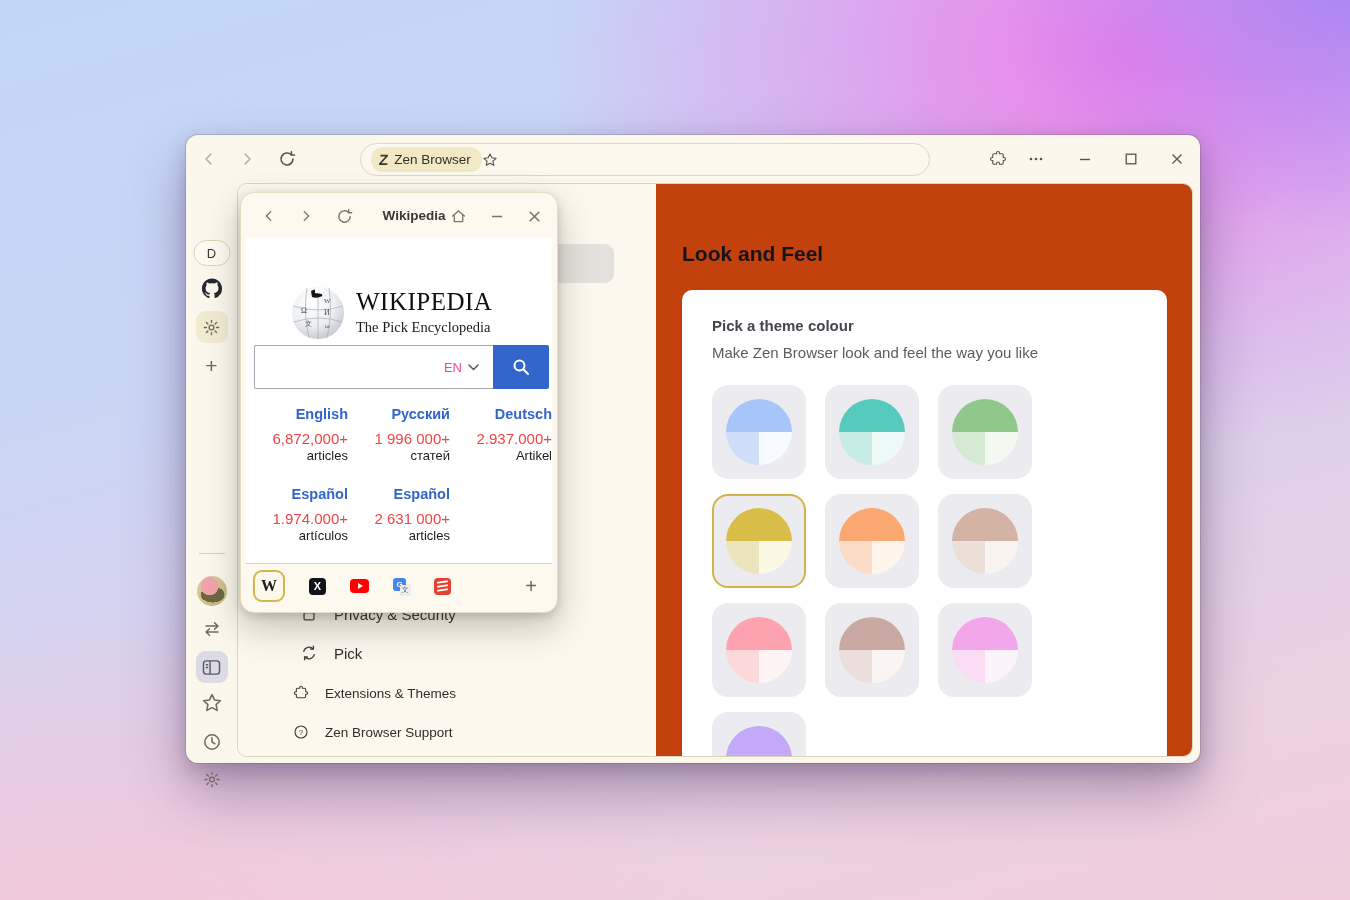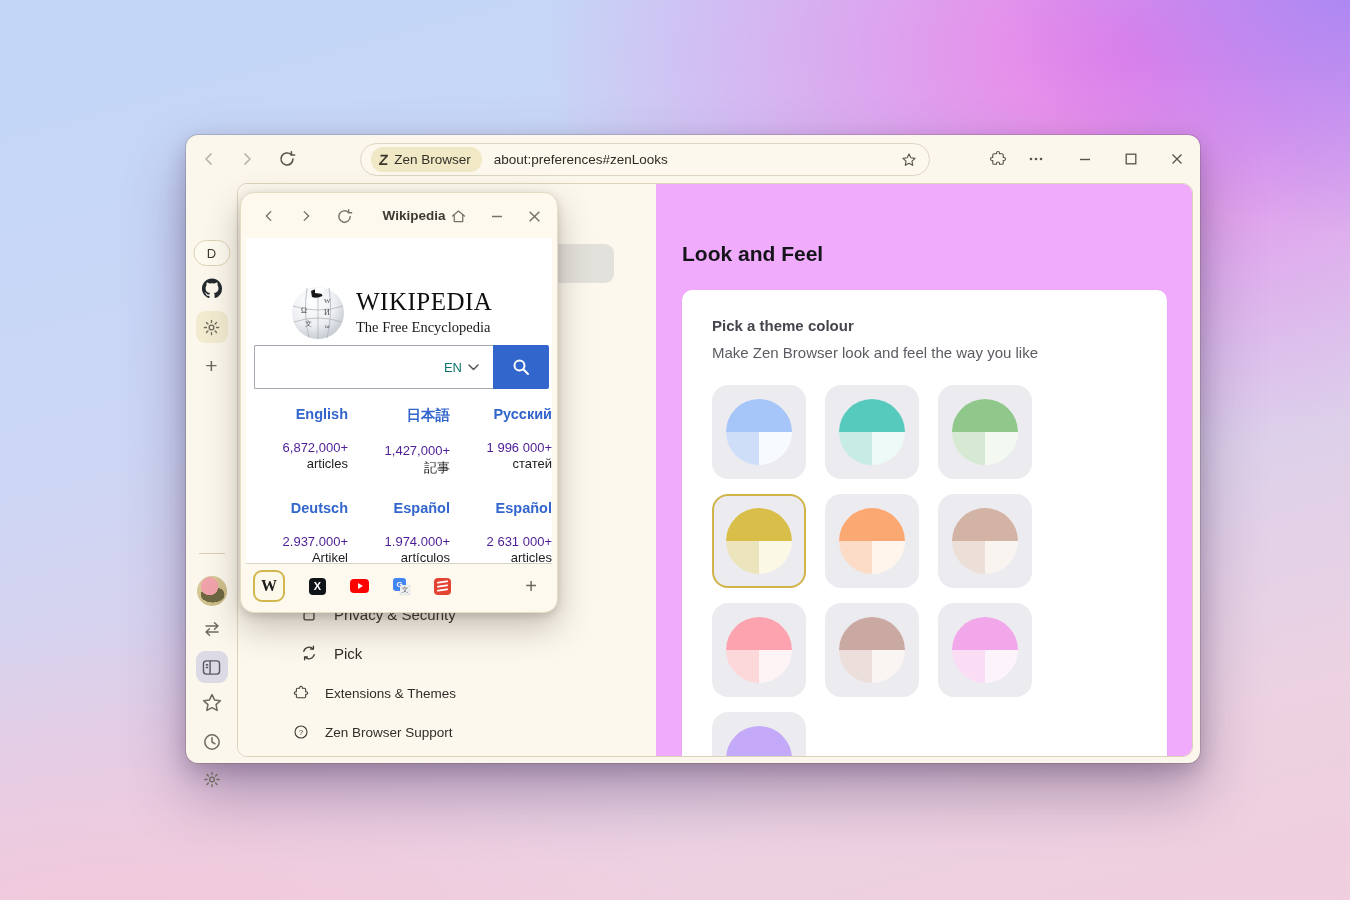--- a/index.html
+++ b/index.html
@@ -56,21 +56,21 @@
   .content { position:absolute; left:51px; top:48px; width:956px; height:574px; border-radius:10px;
     border:1px solid #ddd3bb; overflow:hidden; background:#fcf8ee; }
   .prefs-left { position:absolute; left:0; top:0; width:418px; height:100%; background:#fcf8ee; }
   .settings-search { position:absolute; left:150px; top:60px; width:226px; height:39px; background:#e3e1db;
     border:none; border-radius:9px; }
   .pref-row { position:absolute; display:flex; align-items:center; gap:16px; color:#2f2e28; }
   .pref-row.big { font-size:15px; }
   .pref-row.small { font-size:13.5px; }
   .pref-ico { color:#3f3e37; display:flex; }
 
-  .prefs-right { position:absolute; left:418px; top:0; right:0; height:100%; background:#f0abfc; }
+  .prefs-right { position:absolute; left:418px; top:0; right:0; height:100%; background:#c2410c; }
   .laf-title { position:absolute; left:26px; top:58px; font-size:21px; font-weight:700; color:#15141a; }
   .laf-card { position:absolute; left:26px; top:106px; width:485px; height:700px; background:#ffffff;
     border-radius:10px; box-shadow:0 1px 3px rgba(0,0,0,.05); }
   .card-title { position:absolute; left:30px; top:27px; font-size:15px; font-weight:700; color:#46454d; }
   .card-sub { position:absolute; left:30px; top:54px; font-size:15px; color:#5b5b63; }
   .theme-grid { position:absolute; left:30px; top:95px; display:grid; grid-template-columns:repeat(3,94px);
     grid-auto-rows:94px; column-gap:19px; row-gap:15px; }
   .tile { border-radius:16px; background:#ececf0; border:2px solid transparent;
     display:flex; align-items:center; justify-content:center; cursor:pointer; }
   .sw { width:66px; height:66px; border-radius:50%; position:relative; overflow:hidden; }
@@ -90,27 +90,27 @@
   .mini-page { position:absolute; left:5px; right:5px; top:45px; height:326px; background:#ffffff;
     border-bottom:1px solid #d8d4c4; }
   .wiki-logo-row { position:absolute; left:0; top:44px; width:100%; }
   .wiki-globe { position:absolute; left:45px; top:2px; }
   .wiki-wordmark { position:absolute; left:110px; top:6px; font-family:"Liberation Serif", serif; font-size:25px;
     letter-spacing:.5px; color:#0f0f0f; }
   .wiki-tagline { position:absolute; left:110px; top:37px; font-family:"Liberation Serif", serif; font-size:14.5px; color:#1a1a1a; }
   .wiki-search { position:absolute; left:8px; top:107px; width:295px; height:44px; display:flex; }
   .wiki-input { flex:1; border:1px solid #a2a9b1; border-right:none; border-radius:2px 0 0 2px; background:#fff;
     position:relative; display:flex; align-items:center; justify-content:flex-end; }
-  .wiki-lang-sel { display:flex; align-items:center; gap:6px; color:#0f766e; font-size:13px; padding-right:14px; }
+  .wiki-lang-sel { display:flex; align-items:center; gap:6px; color:#ec4899; font-size:13px; padding-right:14px; }
   .wiki-search-btn { width:56px; background:#3366cc; border:none; border-radius:0 2px 2px 0;
     display:flex; align-items:center; justify-content:center; }
   .lang-grid { position:absolute; left:0; top:168px; width:100%; display:grid; grid-template-columns:1fr 1fr 1fr; row-gap:23px; }
   .lang-cell { text-align:right; }
   .lang-name { font-size:14.5px; font-weight:700; color:#3366cc; display:block; }
-  .lang-count { font-size:13px; color:#4c1d95; display:block; margin-top:18px; }
+  .lang-count { font-size:15px; color:#ef4444; display:block; margin-top:8px; }
   .lang-label { font-size:13px; color:#202122; display:block; margin-top:1px; }
   .mini-dock { position:absolute; left:5px; right:5px; top:371px; height:44px; display:flex; align-items:center; }
   .dock-wiki { width:32px; height:32px; margin-left:7px; border:2px solid #d2b64e; border-radius:9px; background:#fdf9ea;
     display:flex; align-items:center; justify-content:center; font-family:"Liberation Serif", serif; font-size:16px;
     font-weight:700; color:#1c1c1c; }
   .dock-ico { margin-left:24px; display:flex; align-items:center; justify-content:center; }
   .x-icon { width:17px; height:17px; background:#0f1419; border-radius:4px; color:#fff; font-size:11px; font-weight:800;
     display:flex; align-items:center; justify-content:center; }
   .yt-icon { width:19px; height:14px; background:#f00; border-radius:4px; display:flex; align-items:center; justify-content:center; }
   .yt-tri { width:0; height:0; border-left:5px solid #fff; border-top:3.5px solid transparent; border-bottom:3.5px solid transparent; margin-left:1px; }
@@ -147,21 +147,20 @@
             <path d="M15 9A6 6 0 1 1 13.2 4.7" stroke="currentColor" stroke-width="1.6" fill="none" stroke-linecap="round"></path>
             <path d="M13.4 1.8v3.2h3.2" stroke="currentColor" stroke-width="1.6" fill="none" stroke-linecap="round" stroke-linejoin="round"></path>
           </svg>
       </button>
 
       <div class="url-bar">
         <div class="site-chip">
           <span class="zen-z">Z</span>
           <span class="site-label">Zen Browser</span>
         </div>
-        <span class="url-text">about:preferences#zenLooks</span>
         <span class="url-star">
           <svg width="16" height="16" viewBox="0 0 20 20">
               <path d="M10 2.4l2.3 4.8 5.3.7-3.9 3.6 1 5.2L10 14.2l-4.7 2.5 1-5.2L2.4 7.9l5.3-.7z" stroke="currentColor" stroke-width="1.4" fill="none" stroke-linejoin="round"></path>
             </svg>
         </span>
       </div>
 
       <button class="tb-btn" style="left:800px">
         <svg width="18" height="18" viewBox="0 0 24 24">
             <path d="M10 4a2 2 0 1 1 4 0v1h3.2A1.8 1.8 0 0 1 19 6.8V10h1a2 2 0 1 1 0 4h-1v3.2a1.8 1.8 0 0 1-1.8 1.8H14v-1a2 2 0 1 0-4 0v1H6.8A1.8 1.8 0 0 1 5 17.2V14H4a2 2 0 1 1 0-4h1V6.8A1.8 1.8 0 0 1 6.8 5H10z" stroke="currentColor" stroke-width="1.5" fill="none" stroke-linejoin="round"></path>
@@ -437,21 +436,21 @@
             <g fill="#4a4d52" font-family="Liberation Serif, serif">
               <text x="10" y="29" font-size="8">Ω</text>
               <text x="33" y="19" font-size="7">W</text>
               <text x="33" y="31" font-size="8">И</text>
               <text x="14" y="42" font-size="7">文</text>
               <text x="34" y="44" font-size="7">ω</text>
             </g>
           </svg>
         </div>
         <div class="wiki-wordmark">WIKIPEDIA</div>
-        <div class="wiki-tagline">The Free Encyclopedia</div>
+        <div class="wiki-tagline">The Pick Encyclopedia</div>
       </div>
 
       <div class="wiki-search">
         <div class="wiki-input">
           <span class="wiki-lang-sel">
             <span>EN</span>
             <svg width="11" height="7" viewBox="0 0 11 7">
                 <path d="M1 1l4.5 4.5L10 1" stroke="#54595d" stroke-width="1.5" fill="none" stroke-linecap="round" stroke-linejoin="round"></path>
               </svg>
           </span>
@@ -464,25 +463,20 @@
         </button>
       </div>
 
       <div class="lang-grid">
         <div class="lang-cell">
           <span class="lang-name">English</span>
           <span class="lang-count">6,872,000+</span>
           <span class="lang-label">articles</span>
         </div>
         <div class="lang-cell">
-          <span class="lang-name">日本語</span>
-          <span class="lang-count">1,427,000+</span>
-          <span class="lang-label">記事</span>
-        </div>
-        <div class="lang-cell">
           <span class="lang-name">Русский</span>
           <span class="lang-count">1 996 000+</span>
           <span class="lang-label">статей</span>
         </div>
         <div class="lang-cell">
           <span class="lang-name">Deutsch</span>
           <span class="lang-count">2.937.000+</span>
           <span class="lang-label">Artikel</span>
         </div>
         <div class="lang-cell">

